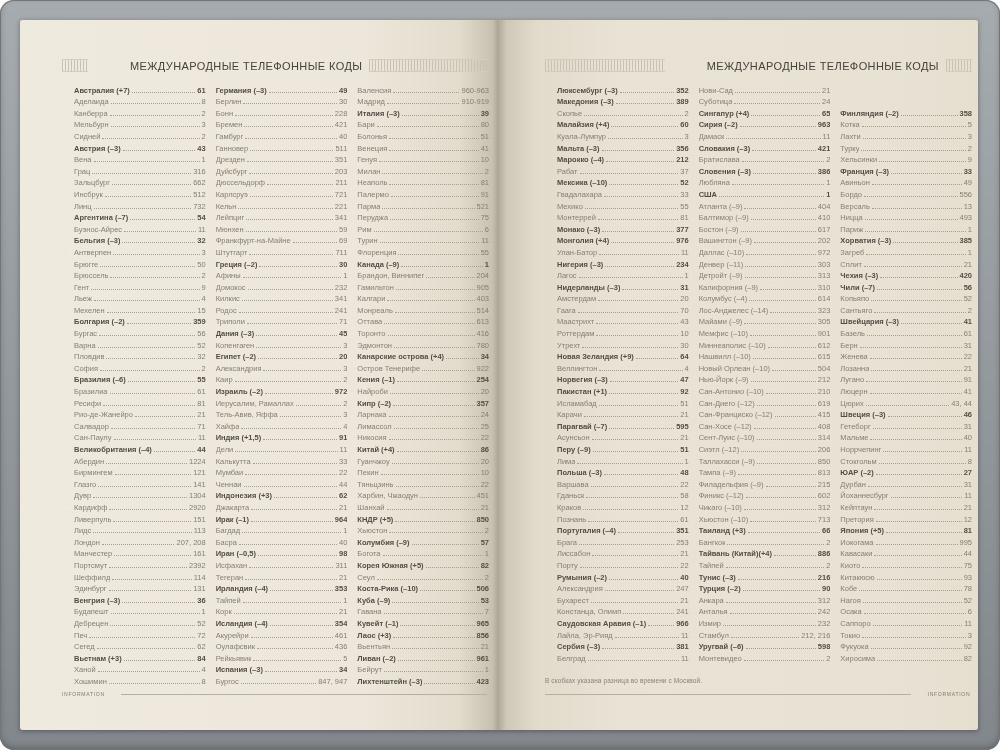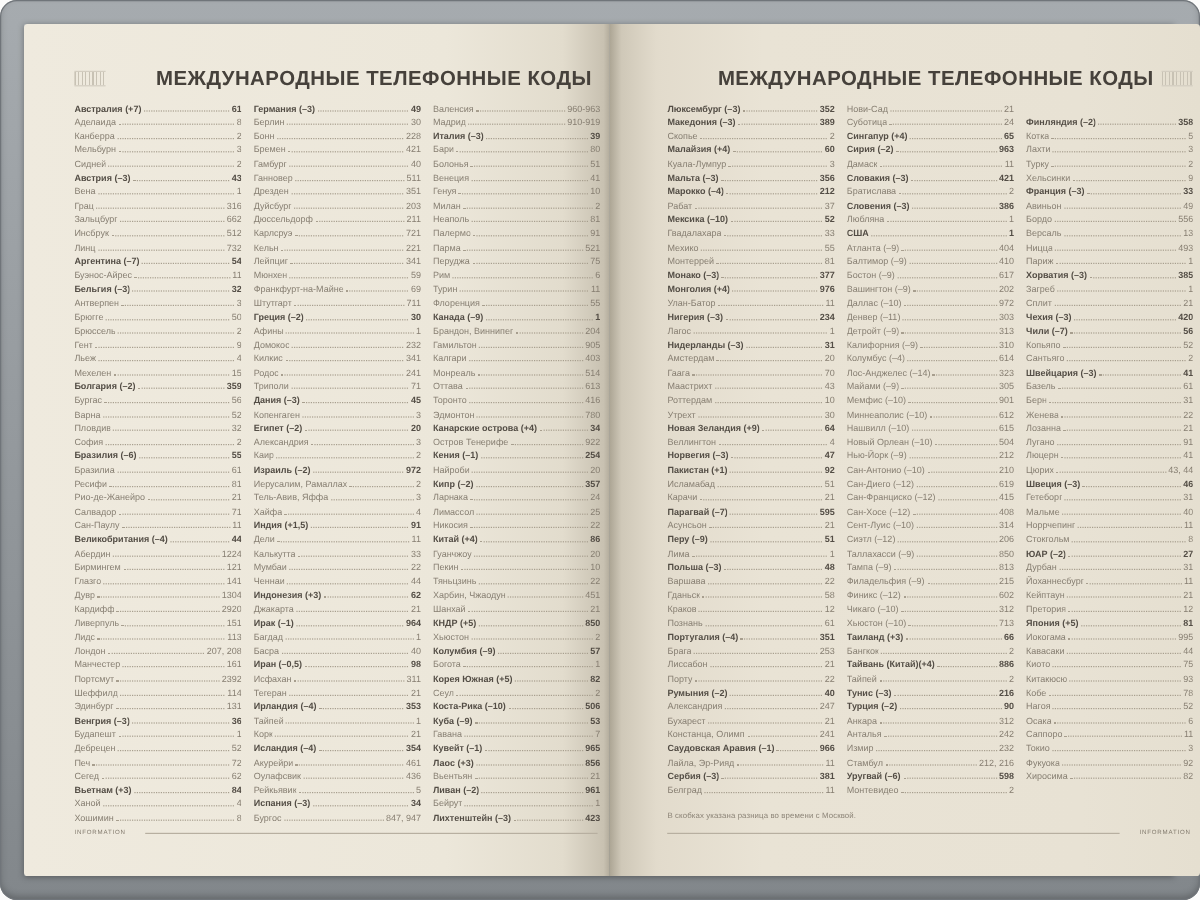--- a/index.html
+++ b/index.html
@@ -30,24 +30,24 @@
   }
   .page-header{display:flex;align-items:center;gap:7px;height:15px;margin-bottom:10px;}
   .hatch{
     height:11px;
     background:repeating-linear-gradient(90deg,#c8c2b4 0,#c8c2b4 1px,rgba(0,0,0,0) 1px,rgba(0,0,0,0) 3px);
     border-top:1px solid #d3cdc0;border-bottom:1px solid #d3cdc0;
   }
   .hatch-sm{width:26px;flex:0 0 auto;}
   .hatch-fill{flex:1 1 auto;}
   .page-title{
-    margin:0;font-size:17px;font-weight:bold;color:#46413b;
+    margin:0;font-size:11px;font-weight:normal;color:#46413b;
     letter-spacing:.4px;white-space:nowrap;flex:0 0 auto;padding-left:35px;
   }
-  .cols{display:flex;gap:10px;align-items:center;}
+  .cols{display:flex;gap:10px;align-items:flex-end;margin-left:12px;}
   .col{flex:1 1 0;min-width:0;}
   .row{
     display:flex;align-items:flex-end;height:11.6px;
     font-size:7.5px;line-height:9px;color:#867e71;
     white-space:nowrap;overflow:hidden;
   }
   .row .n{flex:0 1 auto;overflow:hidden;}
   .row .d{flex:1 0 4px;border-bottom:1px dotted #a79e8e;margin:0 2px 2px 2px;min-width:4px;}
   .row .v{flex:0 0 auto;}
   .row.country{font-weight:bold;color:#534d45;}

